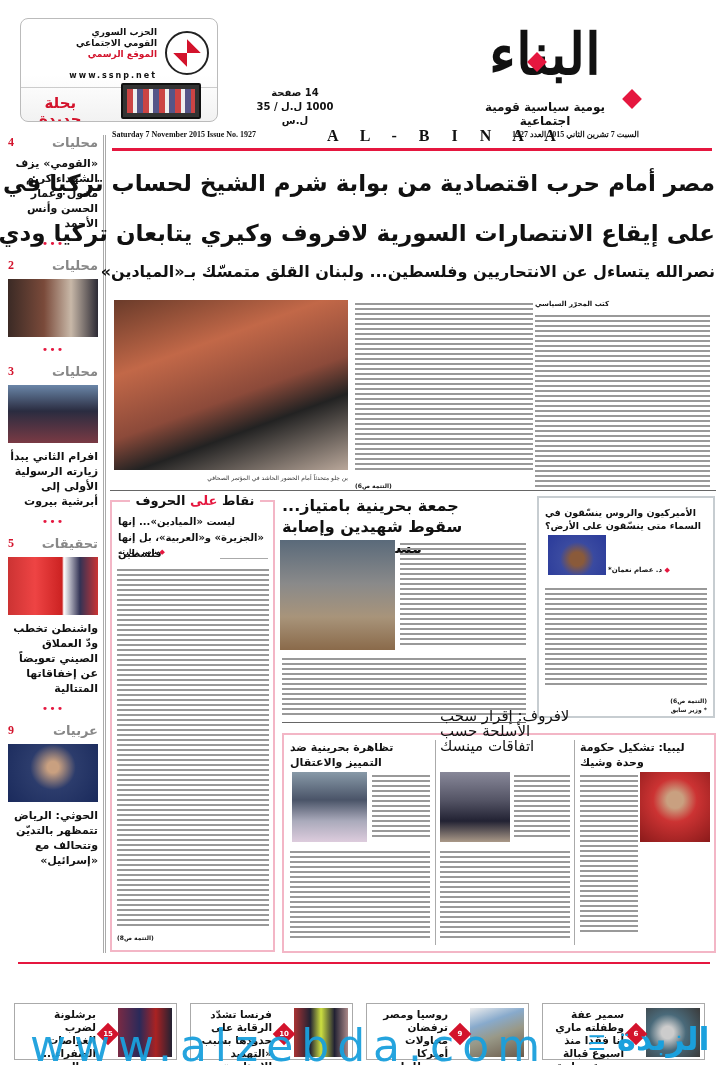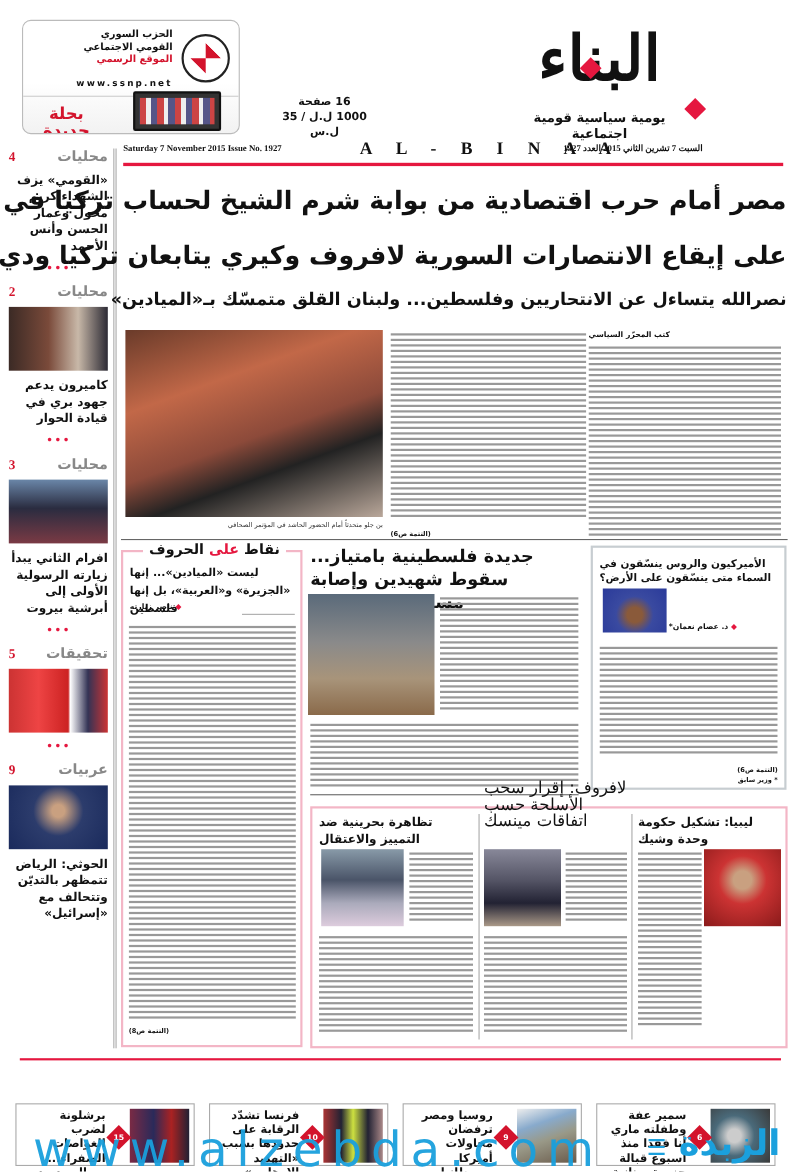--- a/index.html
+++ b/index.html
@@ -62,21 +62,21 @@
   <div class="logo"></div>
   <div class="sep"></div>
   <div class="screen"></div>
   <div class="tag">
     <div>بحلة</div>
     <div>جديدة</div>
   </div>
 </div>
 
 <div class="abs price">
-  <div>16 صفحة</div>
+  <div>14 صفحة</div>
   <div>1000 ل.ل / 35 ل.س</div>
 </div>
 
 <div class="abs masthead">البناء</div>
 <div class="abs diamond" style="left:530px;top:55px"></div>
 <div class="abs diamond" style="left:625px;top:92px"></div>
 <div class="abs tagline">يومية سياسية قومية اجتماعية</div>
 
 <div class="abs dateline" style="left:112px">Saturday 7 November 2015 Issue No. 1927</div>
 <div class="abs albinaa">A L - B I N A A</div>
@@ -89,36 +89,36 @@
       <span class="nm">محليات</span>
     </div>
   <div class="hl">«القومي» يزف الشهداء كريم مخول وعمار الحسن وأنس الأحمد</div>
   <div class="dots">•••</div>
 
   <div class="sec">
       <span class="pg">2</span>
       <span class="nm">محليات</span>
     </div>
   <div class="ph" style="background:linear-gradient(90deg,#3b2a25,#7a4a3a 40%,#c8b8a8 70%,#2c2a34)"></div>
-  <div class="hl">كاميرون يدعم جهود بري في قيادة الحوار</div>
   <div class="dots">•••</div>
 
   <div class="sec">
       <span class="pg">3</span>
       <span class="nm">محليات</span>
     </div>
   <div class="ph" style="background:linear-gradient(180deg,#6a86a8,#2a2c40 45%,#7a3a44)"></div>
   <div class="hl">افرام الثاني يبدأ زيارته الرسولية الأولى إلى أبرشية بيروت</div>
   <div class="dots">•••</div>
 
   <div class="sec">
       <span class="pg">5</span>
       <span class="nm">تحقيقات</span>
     </div>
   <div class="ph" style="background:linear-gradient(90deg,#c33,#e44 30%,#c22 60%,#fff 62%,#335 80%,#c33)"></div>
+  <div class="hl">واشنطن تخطب ودّ العملاق الصيني تعويضاً عن إخفاقاتها المتتالية</div>
   <div class="dots">•••</div>
 
   <div class="sec">
       <span class="pg">9</span>
       <span class="nm">عربيات</span>
     </div>
   <div class="ph" style="background:radial-gradient(circle at 50% 40%,#c9a080 10%,#2c3c6c 40%,#1a2a5c)"></div>
   <div class="hl">الحوثي: الرياض تتمظهر بالتديّن وتتحالف مع «إسرائيل»</div>
 </div>
 <div class="abs vrule"></div>
@@ -285,21 +285,21 @@
     <span class="l"></span>
     <span class="l"></span>
     <span class="l"></span>
     <span class="l"></span>
     <span class="l"></span>
     <span class="l"></span>
 </div>
 <div class="abs cont" style="left:117px;top:934px;width:60px;text-align:left">(التتمة ص8)</div>
 
 <div class="abs rtl" style="left:282px;top:495px;width:245px;font-size:16px;font-weight:bold;line-height:21px">
-  <div>جديدة فلسطينية بامتياز...</div>
+  <div>جمعة بحرينية بامتياز...</div>
   <div>سقوط شهيدين وإصابة مستوطنين بجروح</div>
 </div>
 <div class="abs photo" style="left:280px;top:540px;width:115px;height:110px;background:linear-gradient(180deg,#5a6a7a,#8a8a8a 40%,#a8947a 70%,#8a6a4a)"></div>
 <div class="abs body-text" style="left:400px;top:540px;width:126px;height:110px">
   <span class="l"></span>
     <span class="l"></span>
     <span class="l"></span>
     <span class="l"></span>
     <span class="l"></span>
     <span class="l"></span>

